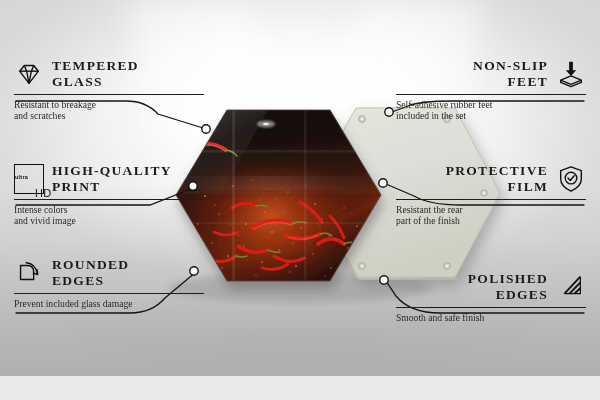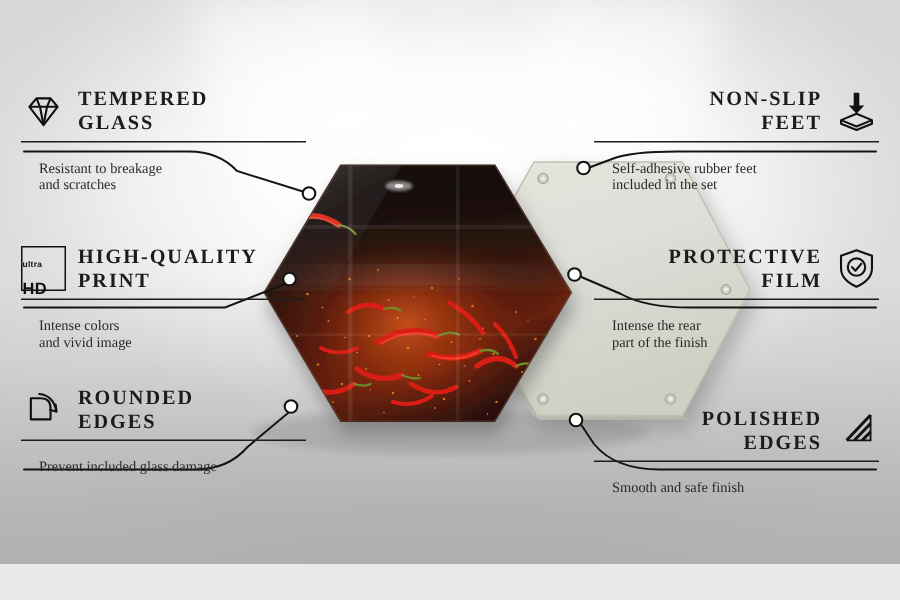--- a/index.html
+++ b/index.html
@@ -50,33 +50,33 @@
   .feat.right .row{justify-content:flex-end;flex-direction:row;align-items:flex-end;}
   .feat .ico{flex:0 0 auto;width:30px;height:30px;display:block;}
   .feat h3{
     margin:0;font-size:13.5px;line-height:15.5px;font-weight:700;
     letter-spacing:1.3px;color:#1b1b1b;text-transform:uppercase;
     font-family:"Liberation Serif",serif;
   }
   .feat.right h3{text-align:right;}
   .feat .rule{height:1px;background:#1d1d1d;margin:5px 0 4px 0;}
   .feat p{
-    margin:12px;font-size:9.6px;line-height:11.4px;color:#2a2a2a;
+    margin:0;font-size:9.6px;line-height:11.4px;color:#2a2a2a;
     font-family:"Liberation Serif",serif;
   }
   .feat.right p{text-align:left;}
 
   
   .hdbadge{
     width:30px;height:26px;border:1.6px solid #111;box-sizing:border-box;
     display:flex;flex-direction:column;align-items:center;justify-content:center;
     font-family:"Liberation Sans",sans-serif;background:transparent;
   }
   .hdbadge .u{font-size:5.6px;line-height:6px;letter-spacing:0.2px;color:#111;font-weight:700;}
-  .hdbadge .h{font-size:11px;line-height:11px;letter-spacing:0.3px;color:#111;font-weight:700;}
+  .hdbadge .h{font-size:11px;line-height:11px;letter-spacing:0.3px;color:#111;font-weight:400;margin-left:20px;}
 </style>
 </head>
 <body>
 
 <div id="stage">
 
   <div class="beam l"></div>
   <div class="beam r"></div>
   <div class="floor"></div>
   <div class="vignette"></div>
@@ -360,21 +360,21 @@
       <h3><span>PROTECTIVE</span><br><span>FILM</span></h3>
       <svg class="ico" viewBox="0 0 32 32">
         <g fill="none" stroke="#111" stroke-width="1.5" stroke-linejoin="round" stroke-linecap="round">
           <path d="M16,3 L27,7 V16 Q27,24 16,29 Q5,24 5,16 V7 Z"></path>
           <circle cx="16" cy="15" r="6.2"></circle>
           <path d="M12.8,15 L15.2,17.6 L19.4,12.6"></path>
         </g>
       </svg>
     </div>
     <div class="rule"></div>
-    <p><span>Intense the rear</span><br><span>part of the finish</span></p>
+    <p><span>Resistant the rear</span><br><span>part of the finish</span></p>
   </div>
 
   <div class="feat right" style="left:396px;top:271px;">
     <div class="row">
       <h3><span>POLISHED</span><br><span>EDGES</span></h3>
       <svg class="ico" viewBox="0 0 32 32">
         <g stroke="#111" stroke-width="2.1" stroke-linecap="butt">
           <path d="M26,5 L9,23"></path>
             <path d="M26,11 L14.5,23"></path>
             <path d="M26,17 L20,23"></path>

